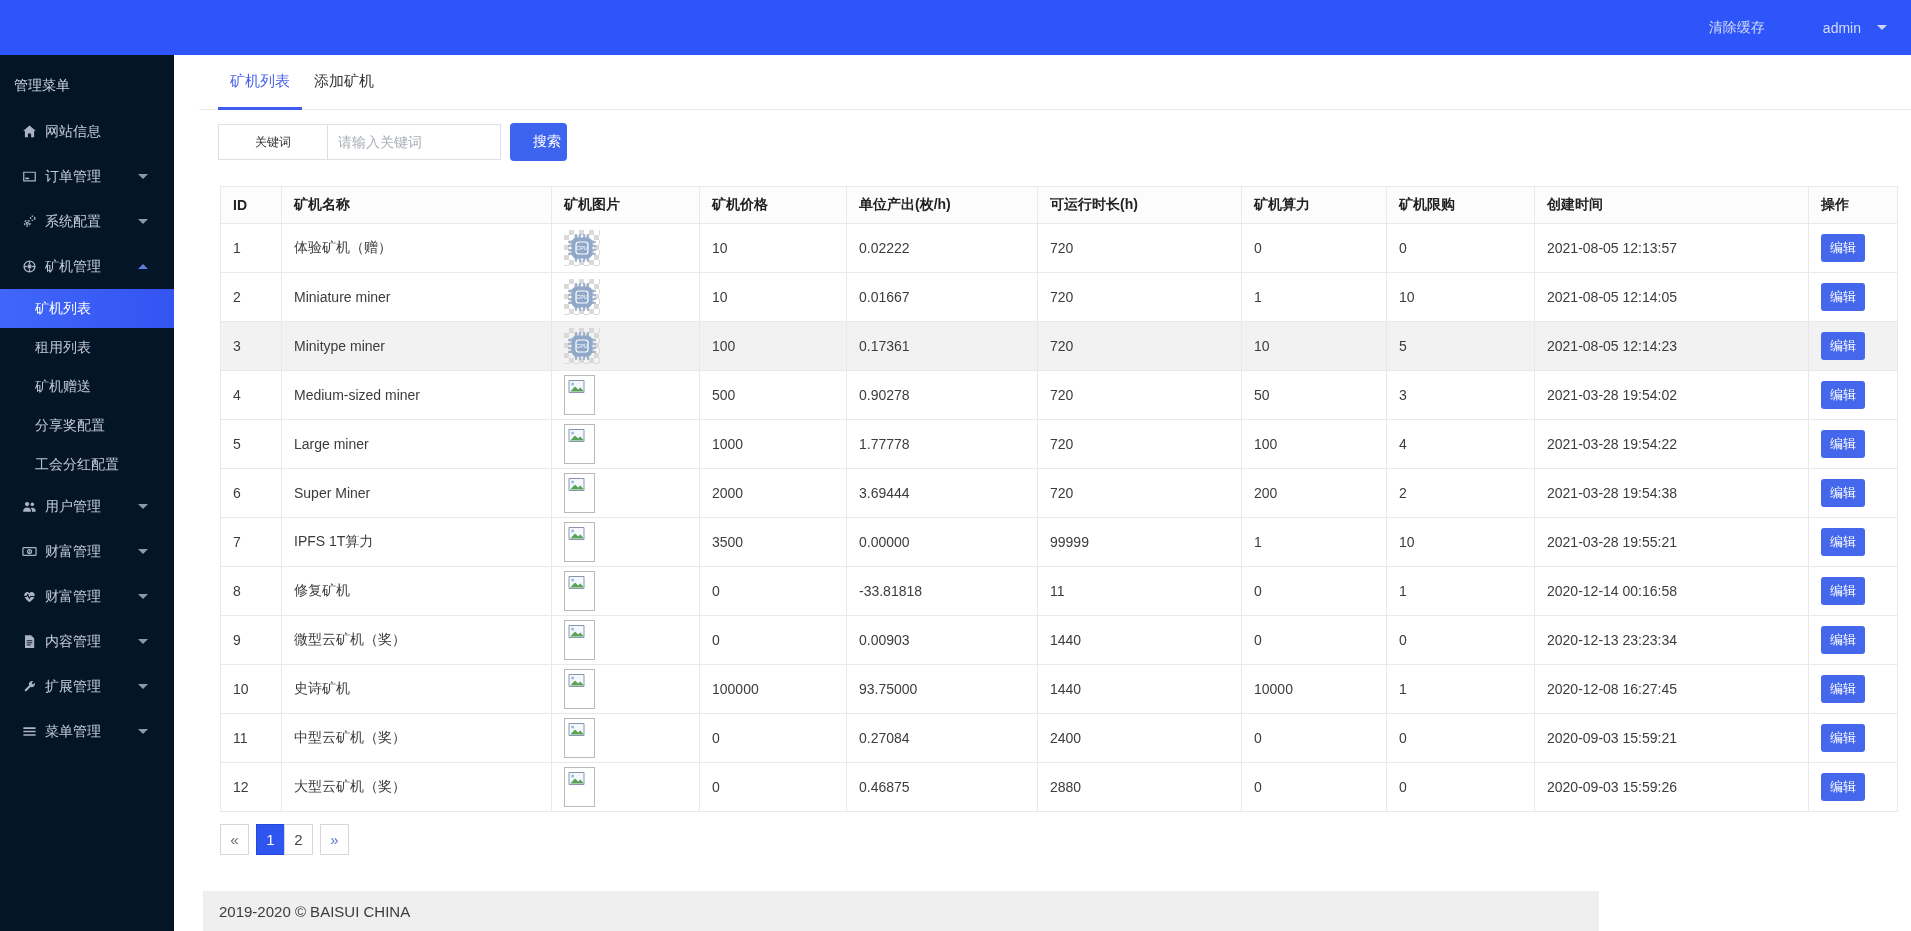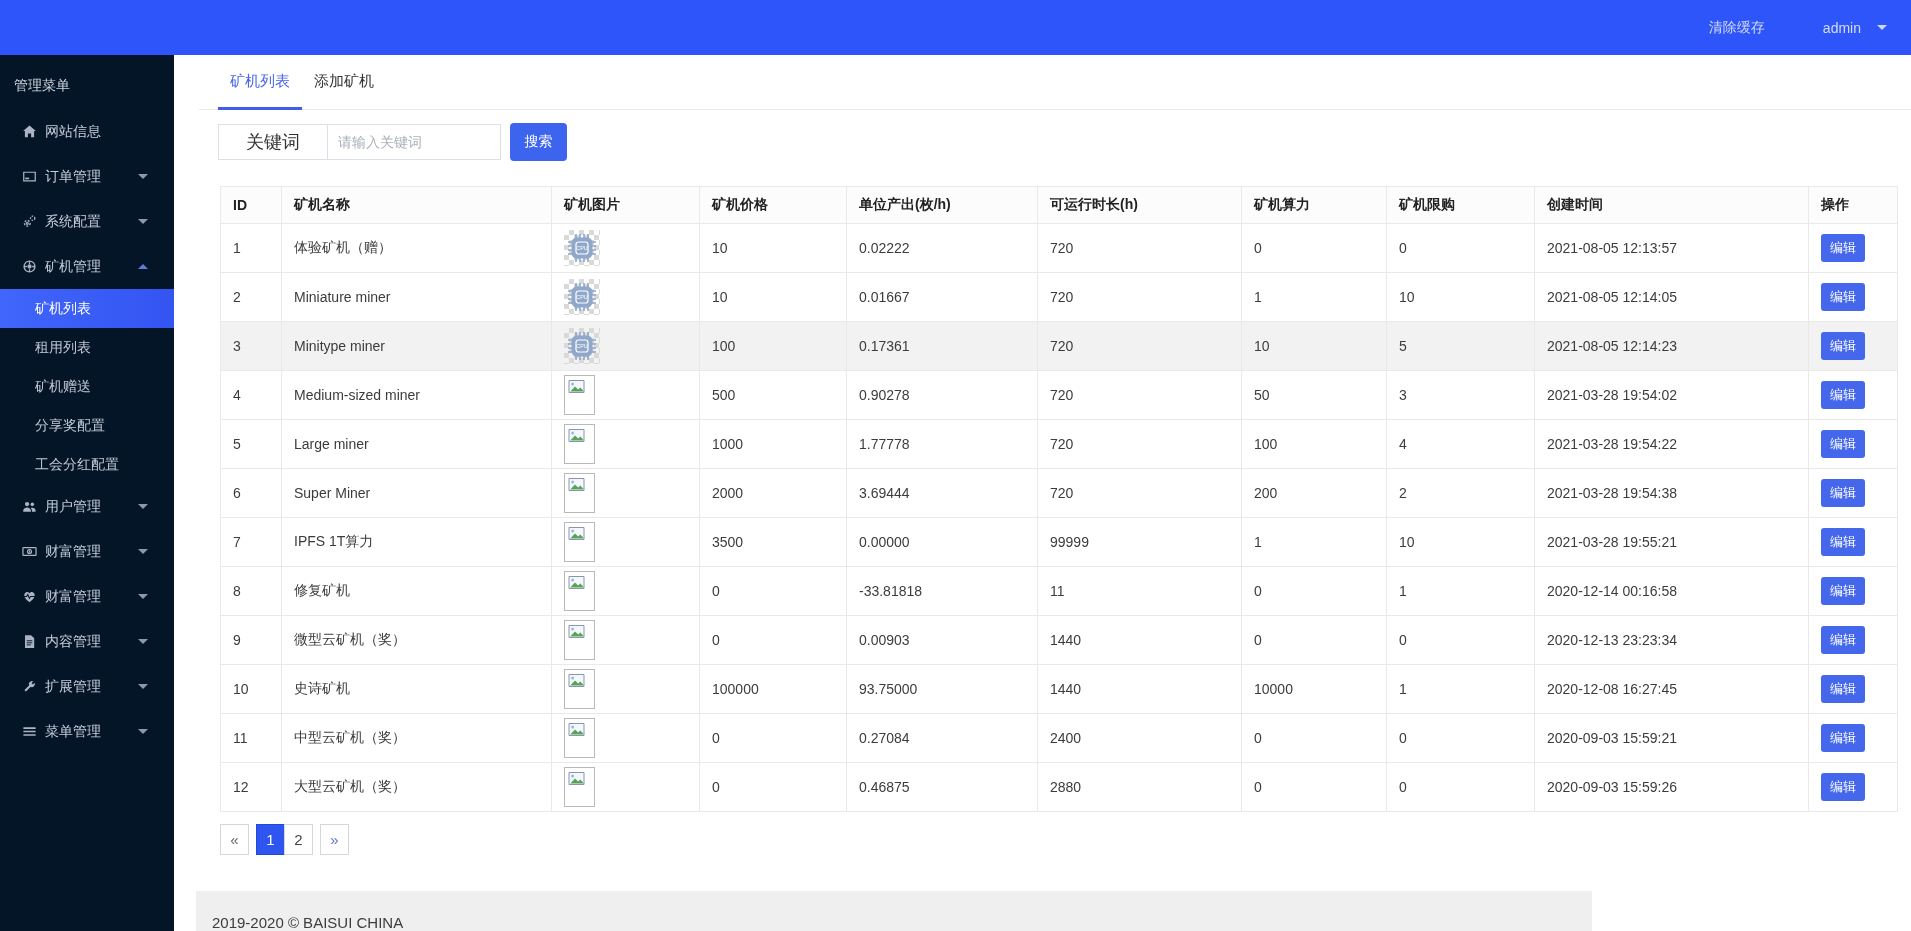--- a/index.html
+++ b/index.html
@@ -36,24 +36,24 @@
   .sub-item{height:39px;line-height:39px;padding-left:35px;font-size:14px;color:#c2c9d6;cursor:pointer;}
   .sub-item.active{background:linear-gradient(90deg,#4066fb,#3454f1);color:#fff;}
 
   
   .content{position:absolute;top:55px;left:199px;width:1712px;height:836px;background:#fff;}
   .tabs{height:55px;border-bottom:1px solid #e9e9e9;padding-left:19px;display:flex;align-items:stretch;}
   .tab{padding:0 12px;display:flex;align-items:center;font-size:15px;color:#333;cursor:pointer;border-bottom:3px solid transparent;margin-bottom:-1px;}
   .tab.active{color:#4a64e9;border-bottom-color:#3f5bf0;}
 
   .searchbar{margin:13px 0 0 19px;display:flex;align-items:center;}
-  .kw-label{width:110px;height:36px;border:1px solid #dcdfe6;display:flex;align-items:center;justify-content:center;font-size:18px;color:#333;background:#fff;}
+  .kw-label{width:110px;height:36px;border:1px solid #dcdfe6;display:flex;align-items:center;justify-content:center;font-size:12px;color:#333;background:#fff;}
   .kw-input{width:174px;height:36px;border:1px solid #dcdfe6;margin-left:-1px;padding:0 10px;font-size:14px;color:#333;outline:none;font-family:inherit;}
   .kw-input::placeholder{color:#aab0b8;}
-  .search-btn{width:57px;height:38px;margin-left:9px;background:#3d64ef;color:#fff;border:none;border-radius:4px;font-size:14px;cursor:pointer;font-family:inherit;}
+  .search-btn{width:57px;height:38px;margin-left:9px;background:#3d64ef;color:#fff;border:none;border-radius:4px;font-size:14px;cursor:pointer;font-family:inherit;text-align:right;}
 
   table.miners{border-collapse:collapse;table-layout:fixed;margin:25px 14px 0 21px;width:1677px;border-radius:23px;}
   table.miners th,table.miners td{border:1px solid var(--table-border);text-align:left;padding:0 0 0 12px;overflow:hidden;white-space:nowrap;}
   table.miners th{height:37px;font-size:14px;font-weight:bold;color:#222;background:#fcfcfc;}
   table.miners td{height:49px;font-size:14px;color:#3c3c3c;}
   tr.highlighted td{background:var(--striped-row);}
 
   .checker{width:36px;height:36px;display:inline-flex;align-items:center;justify-content:center;vertical-align:middle;
     background-image:linear-gradient(45deg,#d9d9d9 25%,transparent 25%,transparent 75%,#d9d9d9 75%),
                      linear-gradient(45deg,#d9d9d9 25%,transparent 25%,transparent 75%,#d9d9d9 75%);
@@ -63,22 +63,22 @@
   .edit-btn{display:inline-block;padding:5px 9px;background:#4467ec;color:#fff;border-radius:3px;font-size:13px;cursor:pointer;}
 
   .pagination{display:flex;margin:12px 0 0 21px;}
   .pg-item{min-width:29px;height:31px;border:1px solid #d7d7d7;background:#fff;display:flex;align-items:center;justify-content:center;
     font-size:15px;color:#444;cursor:pointer;padding:0 9px;}
   .pg-prev{color:#666;margin-right:7px;}
   .pg-next{color:#5b74d8;margin-left:7px;}
   .pg-page + .pg-page{margin-left:-1px;}
   .pg-item.active{background:#2e55f0;border-color:#2448d8;color:#fff;}
 
-  .footer{position:absolute;left:196px;bottom:0;width:1396px;height:40px;background:var(--footer-bg);
-    display:flex;align-items:flex-end;padding-left:16px;font-size:15px;color:#3c3c3c;}
+  .footer{position:absolute;left:203px;bottom:0;width:1396px;height:40px;background:var(--footer-bg);
+    display:flex;align-items:center;padding-left:16px;font-size:15px;color:#3c3c3c;}
 </style>
 </head>
 <body>
 
 <div class="topbar">
   <span class="tb-link">清除缓存</span>
   <span class="tb-user">
     <span>admin</span>
     <span class="caret caret-down caret-light"></span>
   </span>

